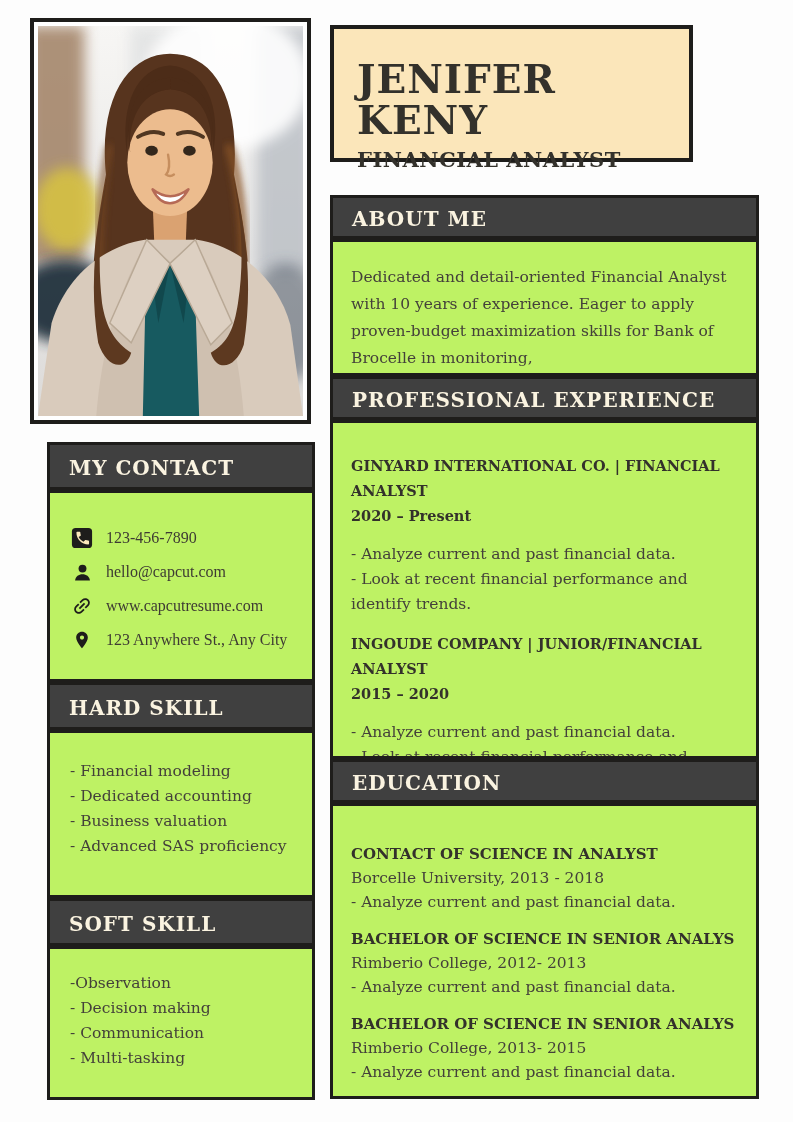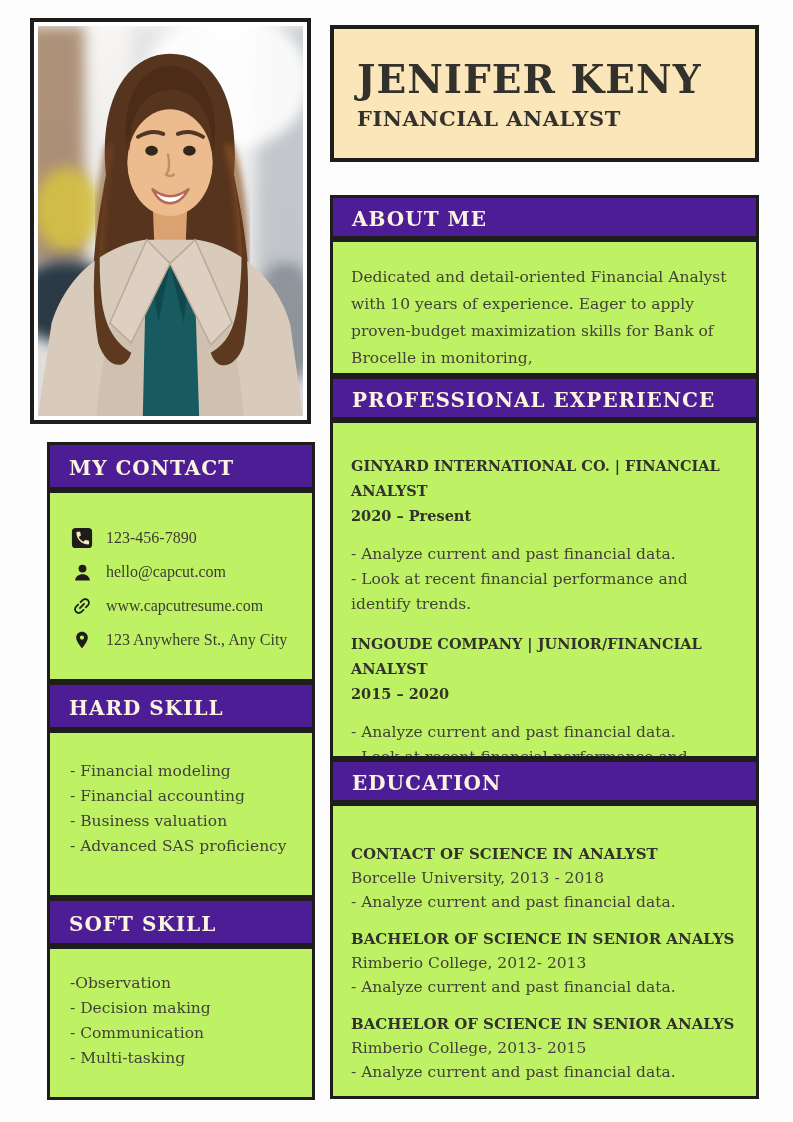--- a/index.html
+++ b/index.html
@@ -13,29 +13,29 @@
     left:30px;top:18px;width:281px;height:406px;
     background:#ffffff;border:4px solid #1e1d1b;box-sizing:border-box;
     padding:4px;
   }
   .photo-frame svg{width:100%;height:100%;display:block;}
   
   .left-col{left:47px;top:442px;width:268px;}
   .right-col{left:330px;top:25px;width:429px;}
   
   .name-box{
-    box-sizing:border-box;width:429px;height:137px;
+    box-sizing:border-box;width:363px;height:137px;
     border:4px solid #1e1d1b;background:#fbe6ba;
     padding:30px 0 0 23px;margin-bottom:33px;
   }
   .name{font-size:39px;font-weight:bold;color:#33312b;letter-spacing:1px;line-height:1.05;}
   .job-title{font-size:21px;font-weight:bold;color:#33312b;letter-spacing:.5px;margin-top:6px;}
   
   .sec-h{
-    box-sizing:border-box;border:3px solid #1e1d1b;background:#4c1d95;
+    box-sizing:border-box;border:3px solid #1e1d1b;background:#404040;
     color:#faf3e0;font-weight:bold;font-size:20px;letter-spacing:1px;
     padding:9px 19px 0;
   }
   .right-col .sec-h{height:44px;}
   .left-col  .sec-h{height:48px;padding-top:11px;}
   .sec-b{
     box-sizing:border-box;border:3px solid #1e1d1b;background:#bef264;
     overflow:hidden;
   }
   
@@ -161,21 +161,21 @@
             <path d="M12 2C8.1 2 5 5.1 5 9c0 5.2 7 13 7 13s7-7.8 7-13c0-3.9-3.1-7-7-7zm0 9.5c-1.4 0-2.5-1.1-2.5-2.5S10.6 6.5 12 6.5s2.5 1.1 2.5 2.5-1.1 2.5-2.5 2.5z" fill="#1e1d1b"></path>
           </svg>
       </span>
       <span class="contact-tx">123 Anywhere St., Any City</span>
     </div>
   </div>
 
   <div class="sec-h">HARD SKILL</div>
   <div class="sec-b hard-b">
     <div class="skill">- Financial modeling</div>
-    <div class="skill">- Financial accounting</div>
+    <div class="skill">- Dedicated accounting</div>
     <div class="skill">- Business valuation</div>
     <div class="skill">- Advanced SAS proficiency</div>
   </div>
 
   <div class="sec-h">SOFT SKILL</div>
   <div class="sec-b soft-b">
     <div class="skill">-Observation</div>
     <div class="skill">- Decision making</div>
     <div class="skill">- Communication</div>
     <div class="skill">- Multi-tasking</div>

